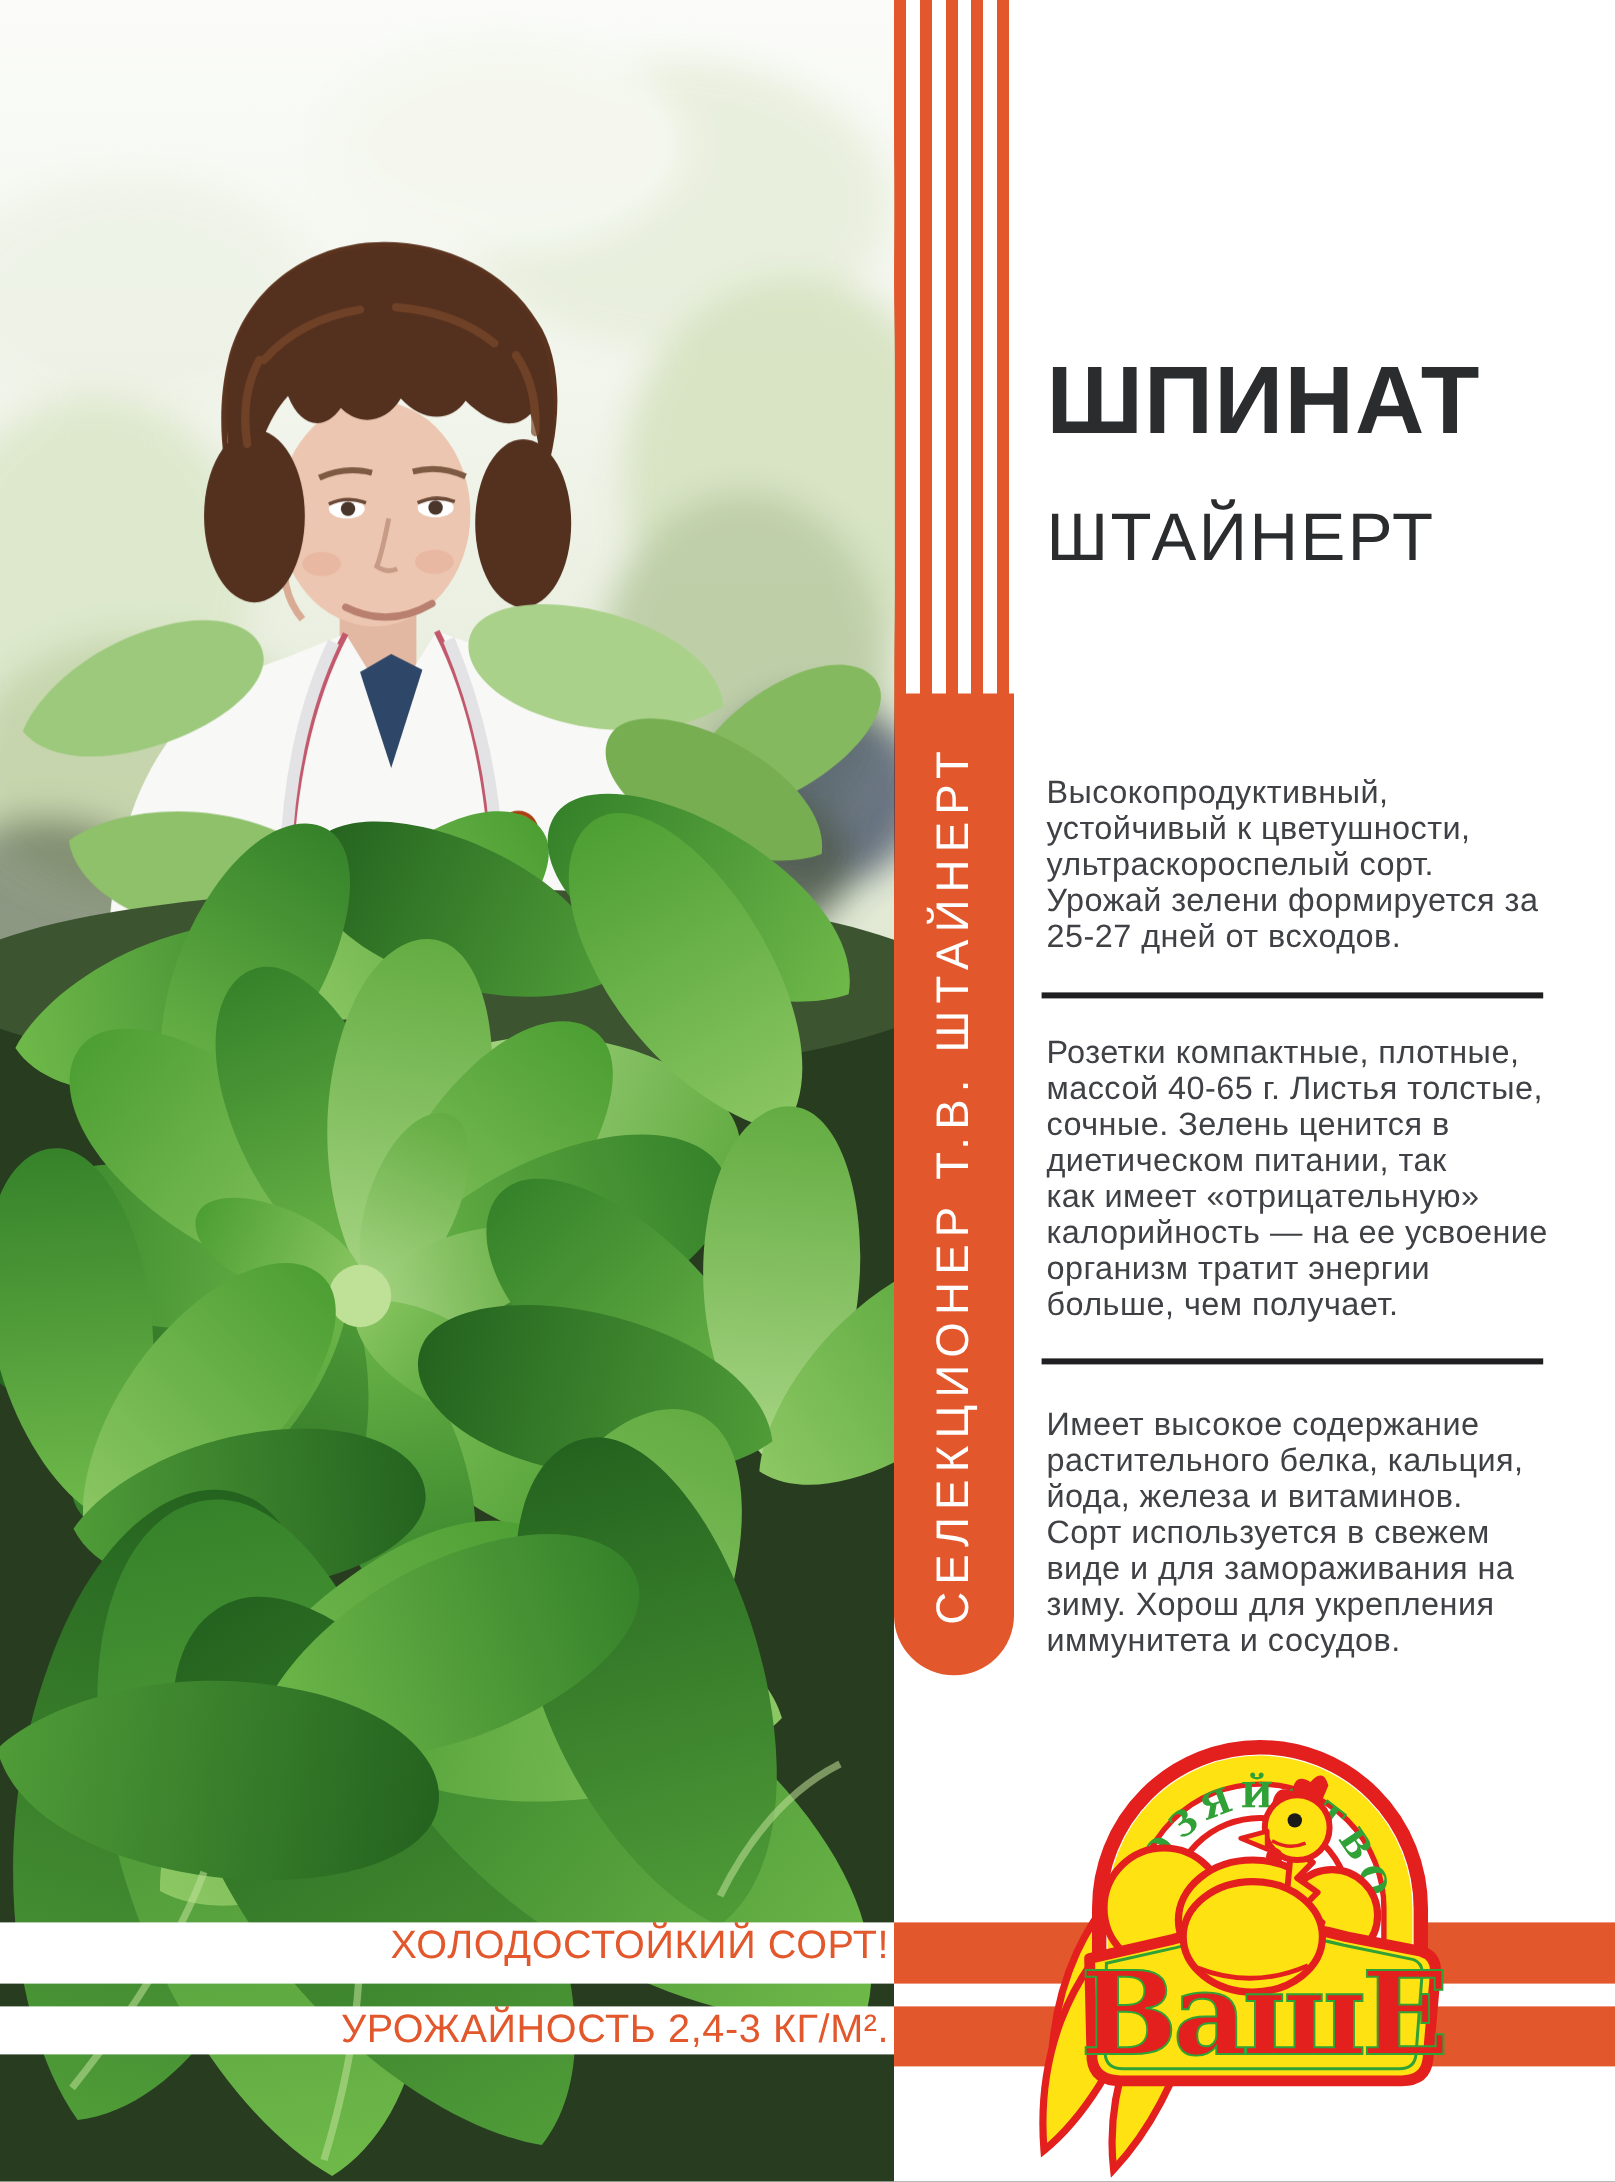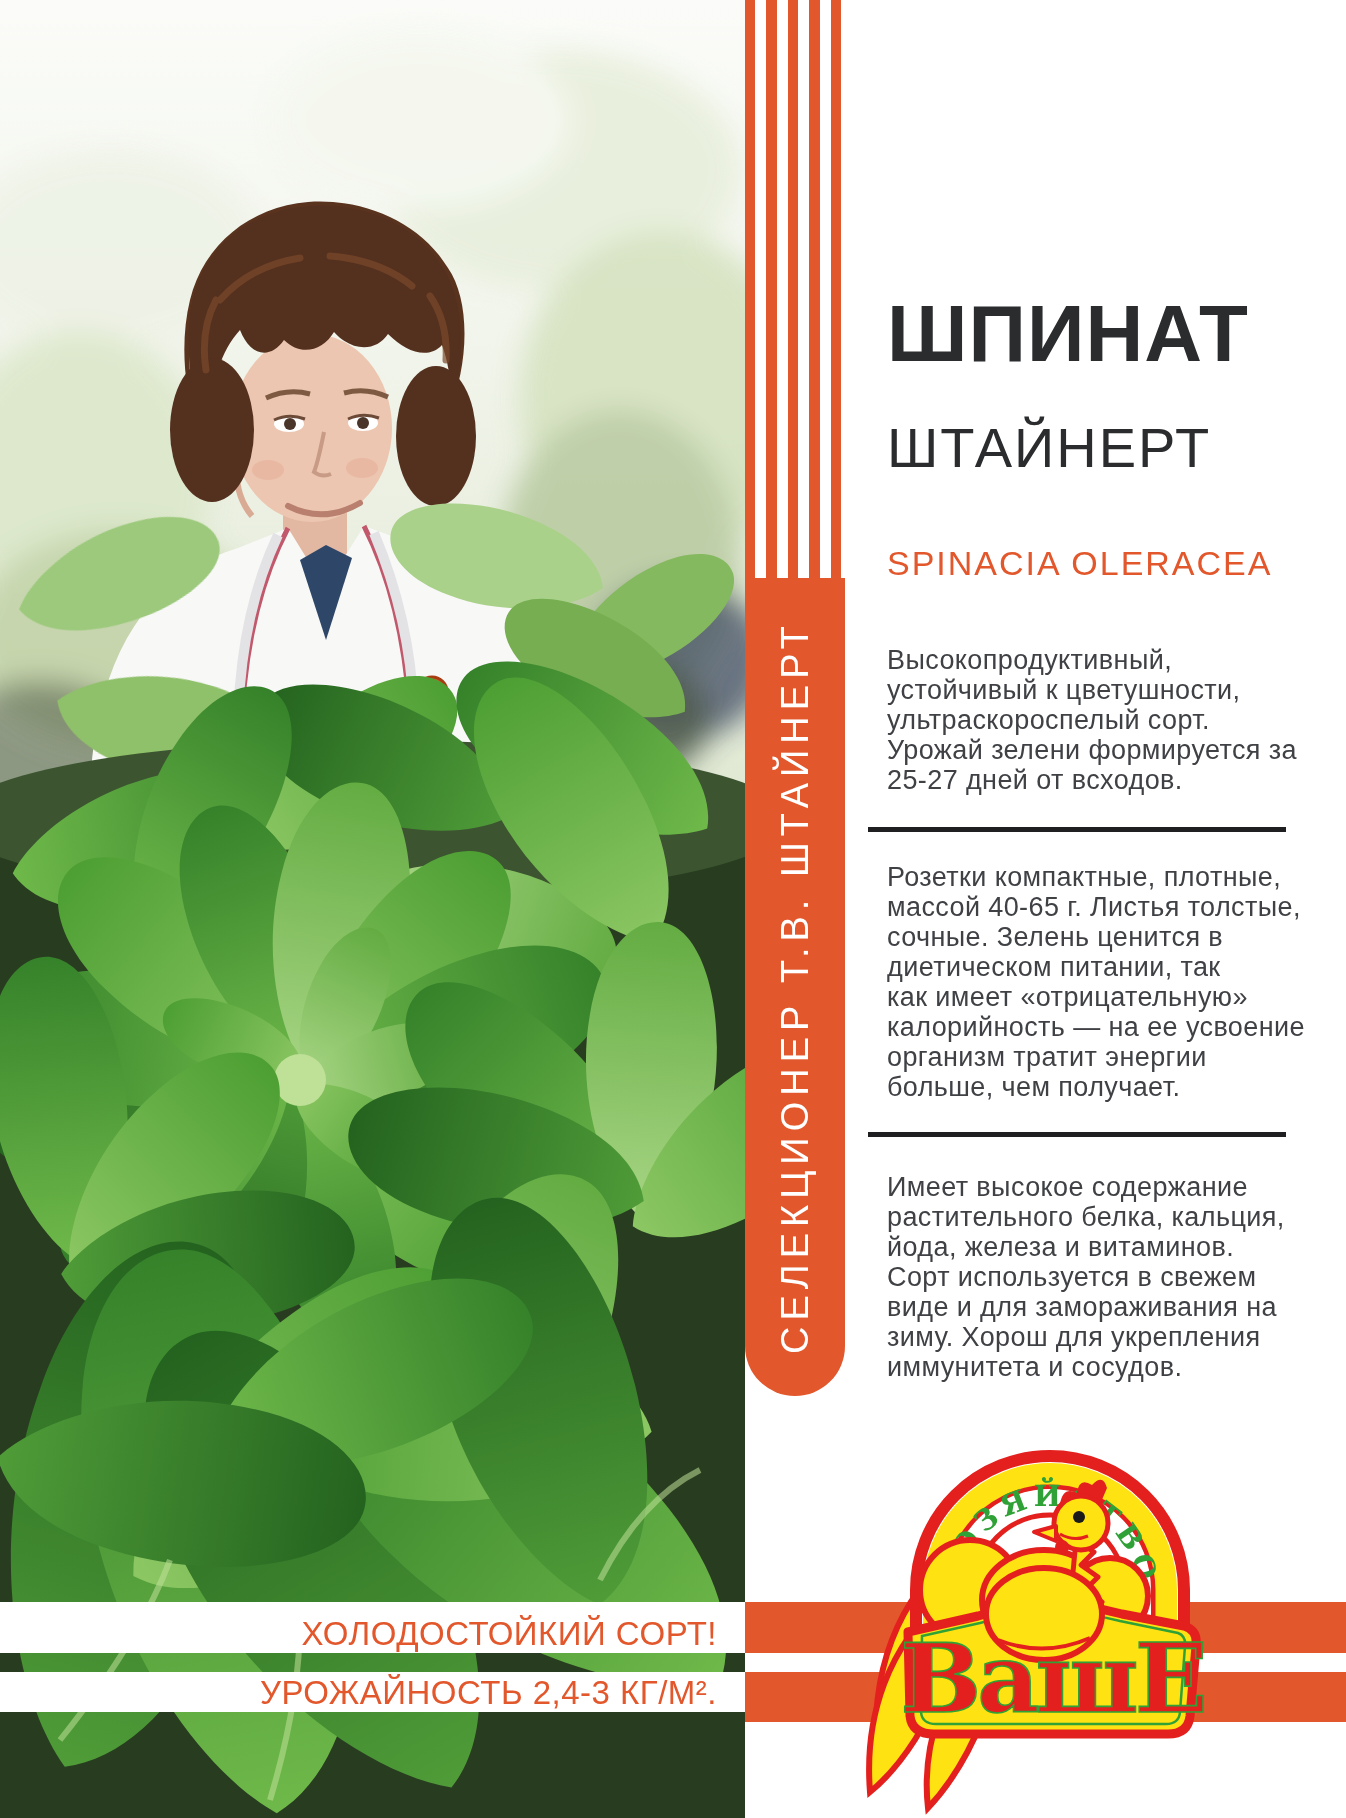--- a/index.html
+++ b/index.html
@@ -22,37 +22,37 @@
     position:absolute;left:745px;top:578px;width:100px;height:818px;z-index:1;
     background:#e2572b;border-radius:0 0 50px 50px;
     display:flex;align-items:center;justify-content:center;
   }
   .breeder-bar span{
     writing-mode:vertical-rl;transform:rotate(180deg);
     color:#ffffff;font-size:38px;letter-spacing:6px;font-weight:400;white-space:nowrap;
   }
 
   
-  .rc{position:absolute;z-index:1;color:#2b2c2e;margin-left:15px;}
+  .rc{position:absolute;z-index:1;color:#2b2c2e;}
   .title{left:872px;top:294px;font-size:80px;font-weight:700;letter-spacing:1px;line-height:1;}
   .variety{left:872px;top:420px;font-size:56px;font-weight:400;letter-spacing:2px;line-height:1;}
   .latin{left:872px;top:546px;font-size:34px;font-weight:400;letter-spacing:2px;color:#e2572b;line-height:1;}
   .para{left:872px;width:520px;font-size:27px;line-height:30px;letter-spacing:0.4px;
         color:#3f4145;white-space:pre-line;}
   .p1{top:645px;} .p2{top:862px;} .p3{top:1172px;}
   .rule{position:absolute;left:868px;width:418px;height:5px;background:#1f1f21;z-index:1;}
   .rule1{top:827px;} .rule2{top:1132px;}
 
   
   .band{position:absolute;left:745px;width:601px;background:#e2572b;z-index:2;}
   .band1{top:1602px;height:51px;} .band2{top:1672px;height:50px;}
 
   .banner{
     position:absolute;left:0;width:745px;background:#ffffff;z-index:2;
-    display:flex;align-items:flex-end;justify-content:flex-end;padding-right:28px;
+    display:flex;align-items:flex-start;justify-content:flex-end;padding-right:4px;
     color:#e2572b;font-size:33px;letter-spacing:0.5px;font-weight:400;
   }
   .banner1{top:1602px;height:51px;} .banner2{top:1672px;height:40px;}
 
   
   .logo{position:absolute;left:848px;top:1444px;width:398px;height:374px;z-index:3;}
 </style>
 </head>
 <body>
 
@@ -204,21 +204,20 @@
     </svg>
   </div>
 
   <div class="stripe-col"></div>
   <div class="breeder-bar">
     <span>СЕЛЕКЦИОНЕР Т.В. ШТАЙНЕРТ</span>
   </div>
 
   <div class="rc title">ШПИНАТ</div>
   <div class="rc variety">ШТАЙНЕРТ</div>
-  <div class="rc latin">SPINACIA OLERACEA</div>
 
   <div class="rc para p1">Высокопродуктивный,
 устойчивый к цветушности,
 ультраскороспелый сорт.
 Урожай зелени формируется за
 25-27 дней от всходов.</div>
   <div class="rule rule1"></div>
   <div class="rc para p2">Розетки компактные, плотные,
 массой 40-65 г. Листья толстые,
 сочные. Зелень ценится в

